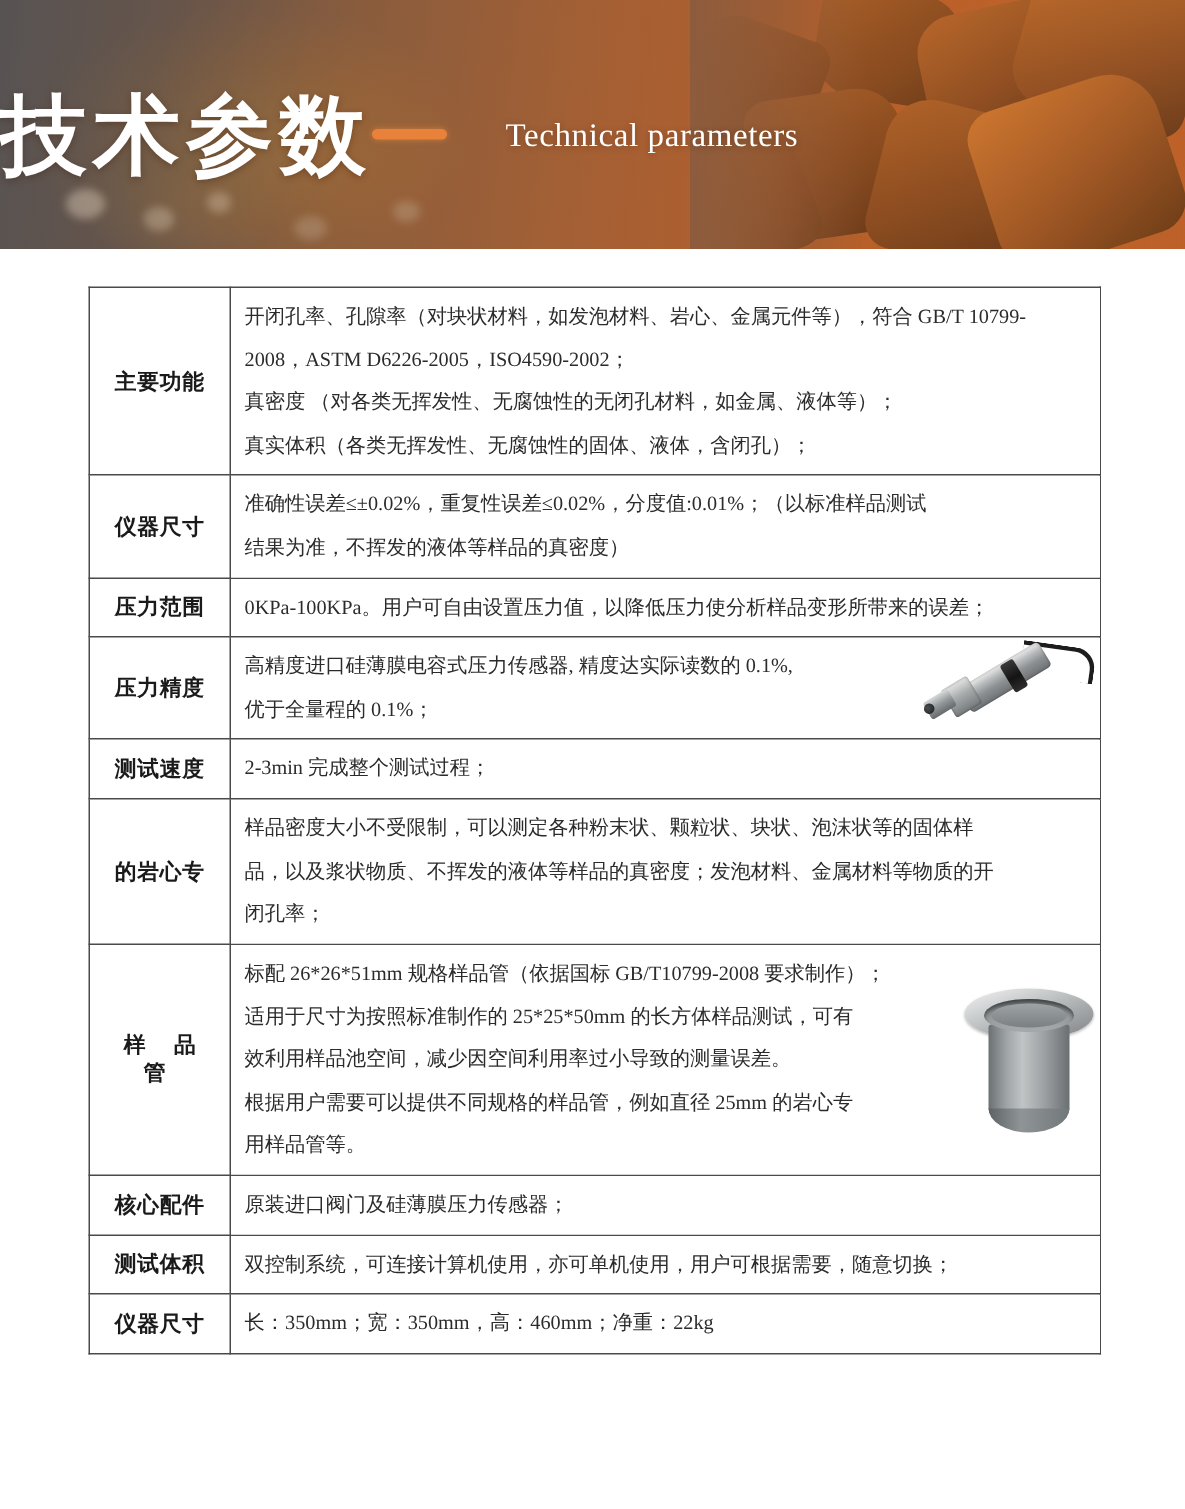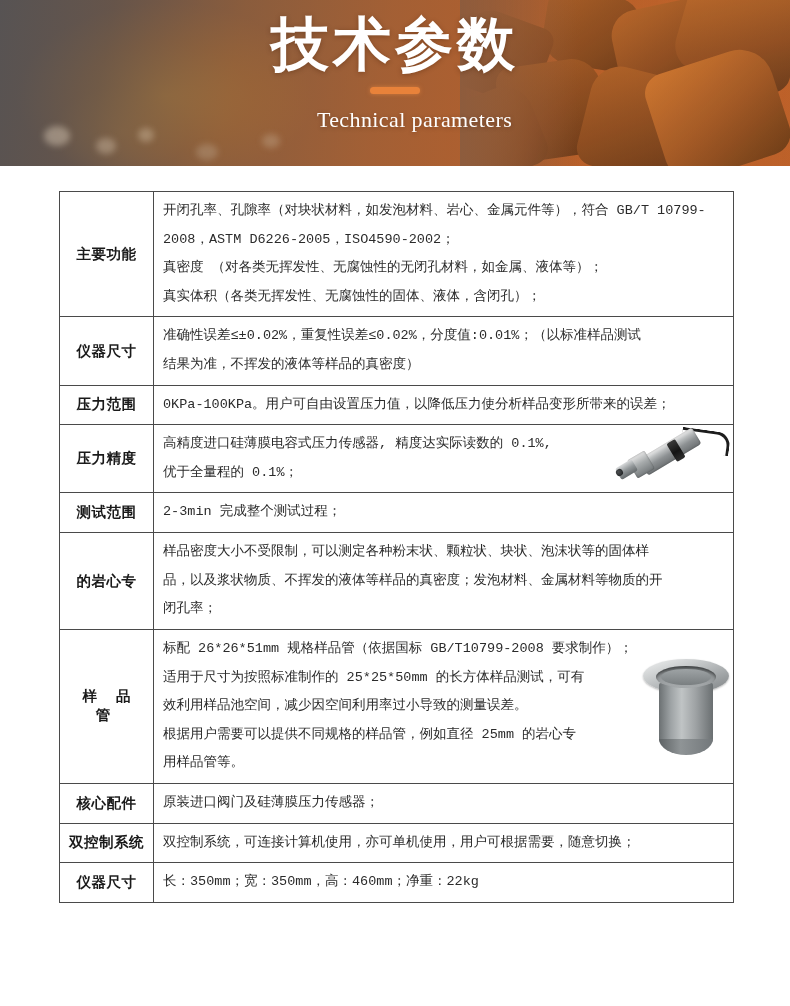--- a/index.html
+++ b/index.html
@@ -74,21 +74,21 @@
   
   .bokeh{position:absolute;border-radius:50%;filter:blur(3px);}
   .bk1{left:44px;top:126px;width:26px;height:20px;background:rgba(222,206,186,.45);}
   .bk2{left:96px;top:138px;width:20px;height:16px;background:rgba(214,196,172,.40);}
   .bk3{left:138px;top:128px;width:16px;height:14px;background:rgba(226,208,184,.35);}
   .bk4{left:196px;top:144px;width:22px;height:16px;background:rgba(200,180,158,.32);}
   .bk5{left:262px;top:134px;width:18px;height:14px;background:rgba(210,192,168,.30);}
 
   .banner-inner{
     position:absolute;inset:0;
-    display:flex;flex-direction:column;align-items:center;
+    display:flex;align-items:center;
   }
   .banner-title{
     margin-top:14px;
     font-size:58px;line-height:1.05;
     font-weight:bold;color:#ffffff;
     letter-spacing:4px;
     font-family:"DejaVu Sans","Liberation Sans",sans-serif;
     text-shadow:0 1px 5px rgba(60,25,5,.35);
     white-space:nowrap;
   }
@@ -132,21 +132,21 @@
     font-family:"DejaVu Sans","Liberation Sans",sans-serif;
     letter-spacing:.5px;
     padding:4px 2px;
     color:#1a1a1a;
   }
   td.lbl.spaced{letter-spacing:7px;text-indent:7px;}
   td.val{
     padding:5px 6px 5px 9px;
     font-size:13.5px;
     line-height:2.12;
-    font-family:Liberation Mono, monospace;
+    font-family:Liberation Serif, serif;
     color:#2b2b2b;
     position:relative;
   }
   td.val p{margin:0;}
 
   
   .with-pic{position:relative;}
   .pic-slot{position:absolute;right:4px;top:50%;transform:translateY(-50%);}
 
   
@@ -284,21 +284,21 @@
                 <span class="body"></span>
                 <span class="band"></span>
                 <span class="hex"></span>
                 <span class="nose"></span>
                 <span class="port"></span>
               </div>
             </div>
           </td>
         </tr>
         <tr>
-          <td class="lbl">测试范围</td>
+          <td class="lbl">测试速度</td>
           <td class="val">
             <p>2-3min 完成整个测试过程；</p>
           </td>
         </tr>
         <tr>
           <td class="lbl">的岩心专</td>
           <td class="val">
             <p>样品密度大小不受限制，可以测定各种粉末状、颗粒状、块状、泡沫状等的固体样</p>
             <p>品，以及浆状物质、不挥发的液体等样品的真密度；发泡材料、金属材料等物质的开</p>
             <p>闭孔率；</p>
@@ -322,21 +322,21 @@
             </div>
           </td>
         </tr>
         <tr>
           <td class="lbl">核心配件</td>
           <td class="val">
             <p>原装进口阀门及硅薄膜压力传感器；</p>
           </td>
         </tr>
         <tr>
-          <td class="lbl">双控制系统</td>
+          <td class="lbl">测试体积</td>
           <td class="val">
             <p>双控制系统，可连接计算机使用，亦可单机使用，用户可根据需要，随意切换；</p>
           </td>
         </tr>
         <tr>
           <td class="lbl">仪器尺寸</td>
           <td class="val">
             <p>长：350mm；宽：350mm，高：460mm；净重：22kg</p>
           </td>
         </tr>

